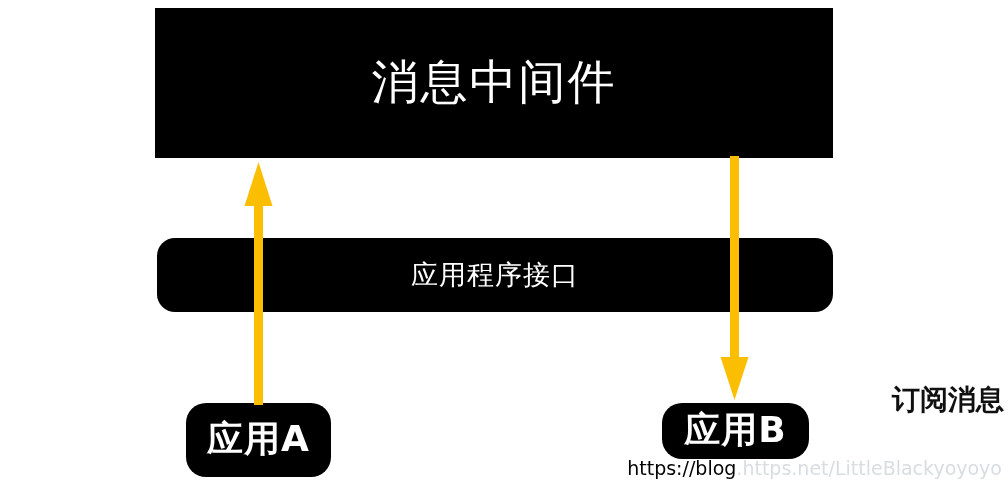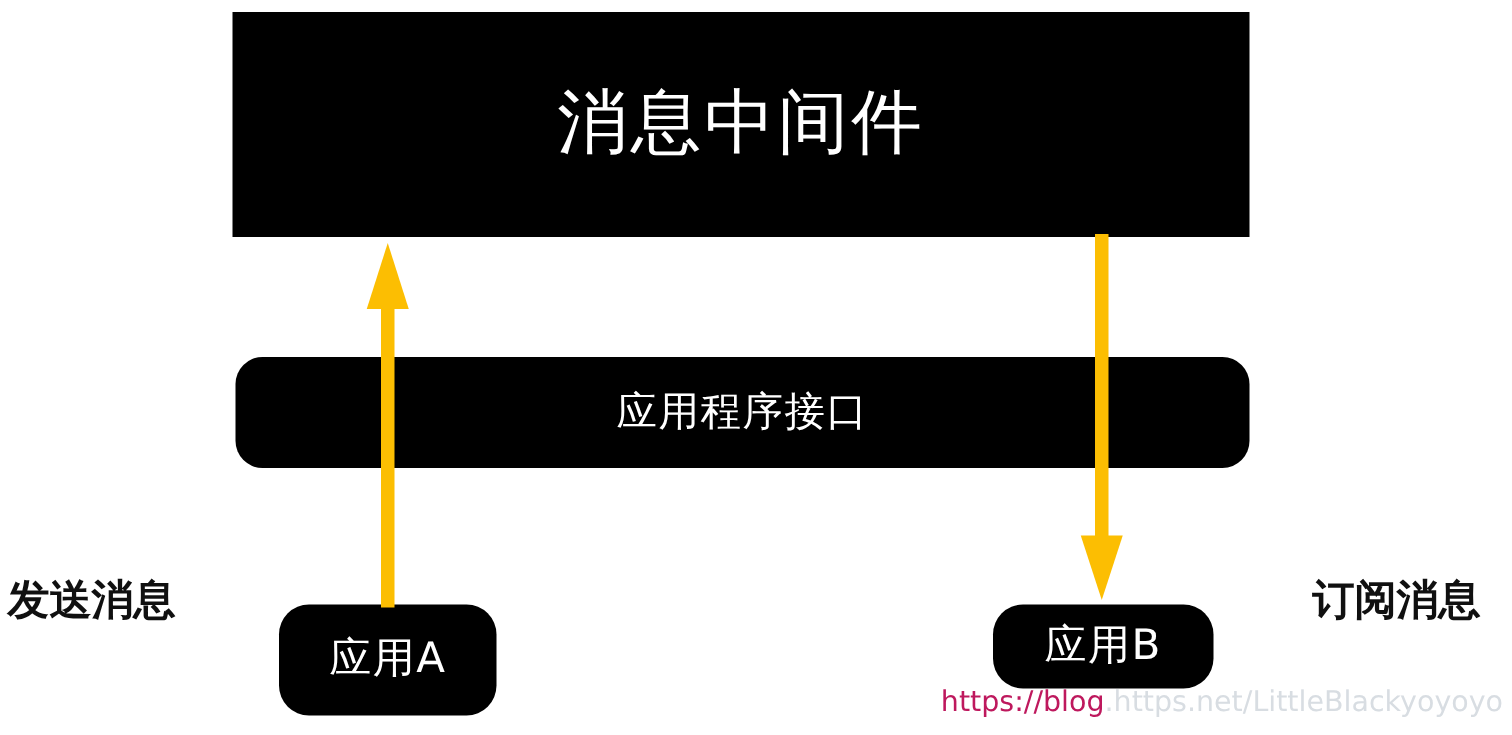--- a/index.html
+++ b/index.html
@@ -68,23 +68,23 @@
     border-radius: 20px;
   }
   #app-b-box {
     left: 662px;
     top: 403px;
     width: 147px;
     height: 56px;
     border-radius: 20px;
   }
   .app-label {
-    font-size: 28px;
+    font-size: 36px;
     letter-spacing: 1px;
-    font-weight: 400;
+    font-weight: 700;
     padding-bottom: 2px;
   }
 
   
   #arrows {
     position: absolute;
     left: 0;
     top: 0;
     width: 1008px;
     height: 490px;
@@ -99,38 +99,38 @@
     color: #101010;
     line-height: 1;
     white-space: nowrap;
     user-select: none;
   }
   #caption-send {
     left: 5px;
     top: 386px;
   }
   #caption-subscribe {
-    right: 21px;
+    right: 4px;
     top: 386px;
     text-align: right;
   }
 
   
   #watermark {
     position: absolute;
     right: 6px;
     top: 457px;
     font-size: 19px;
     color: #D8DDE2;
     white-space: nowrap;
     letter-spacing: 0px;
     user-select: none;
   }
   #watermark .wm-on-blue {
-    color: #be185d;
+    color: #000000;
   }
 </style>
 </head>
 <body>
 
 <div id="canvas">
 
   <div class="node" id="middleware-box">
     <span id="middleware-label">消息中间件</span>
   </div>
@@ -153,21 +153,20 @@
       <rect x="254" y="205" width="9" height="200" fill="#FCBE02"></rect>
       <polygon points="258.5,162 272.5,206 244.5,206" fill="#FCBE02"></polygon>
     </g>
 
     <g>
       <rect x="730" y="156" width="9" height="204" fill="#FCBE02"></rect>
       <polygon points="734.5,400 720.5,357 748.5,357" fill="#FCBE02"></polygon>
     </g>
   </svg>
 
-  <div class="caption" id="caption-send">发送消息</div>
 
   <div class="caption" id="caption-subscribe">订阅消息</div>
 
   <div id="watermark">
     <span class="wm-on-blue">https://blog</span><span>.https.net/LittleBlackyoyoyo</span>
   </div>
 
 </div>
 
 </body></html>

